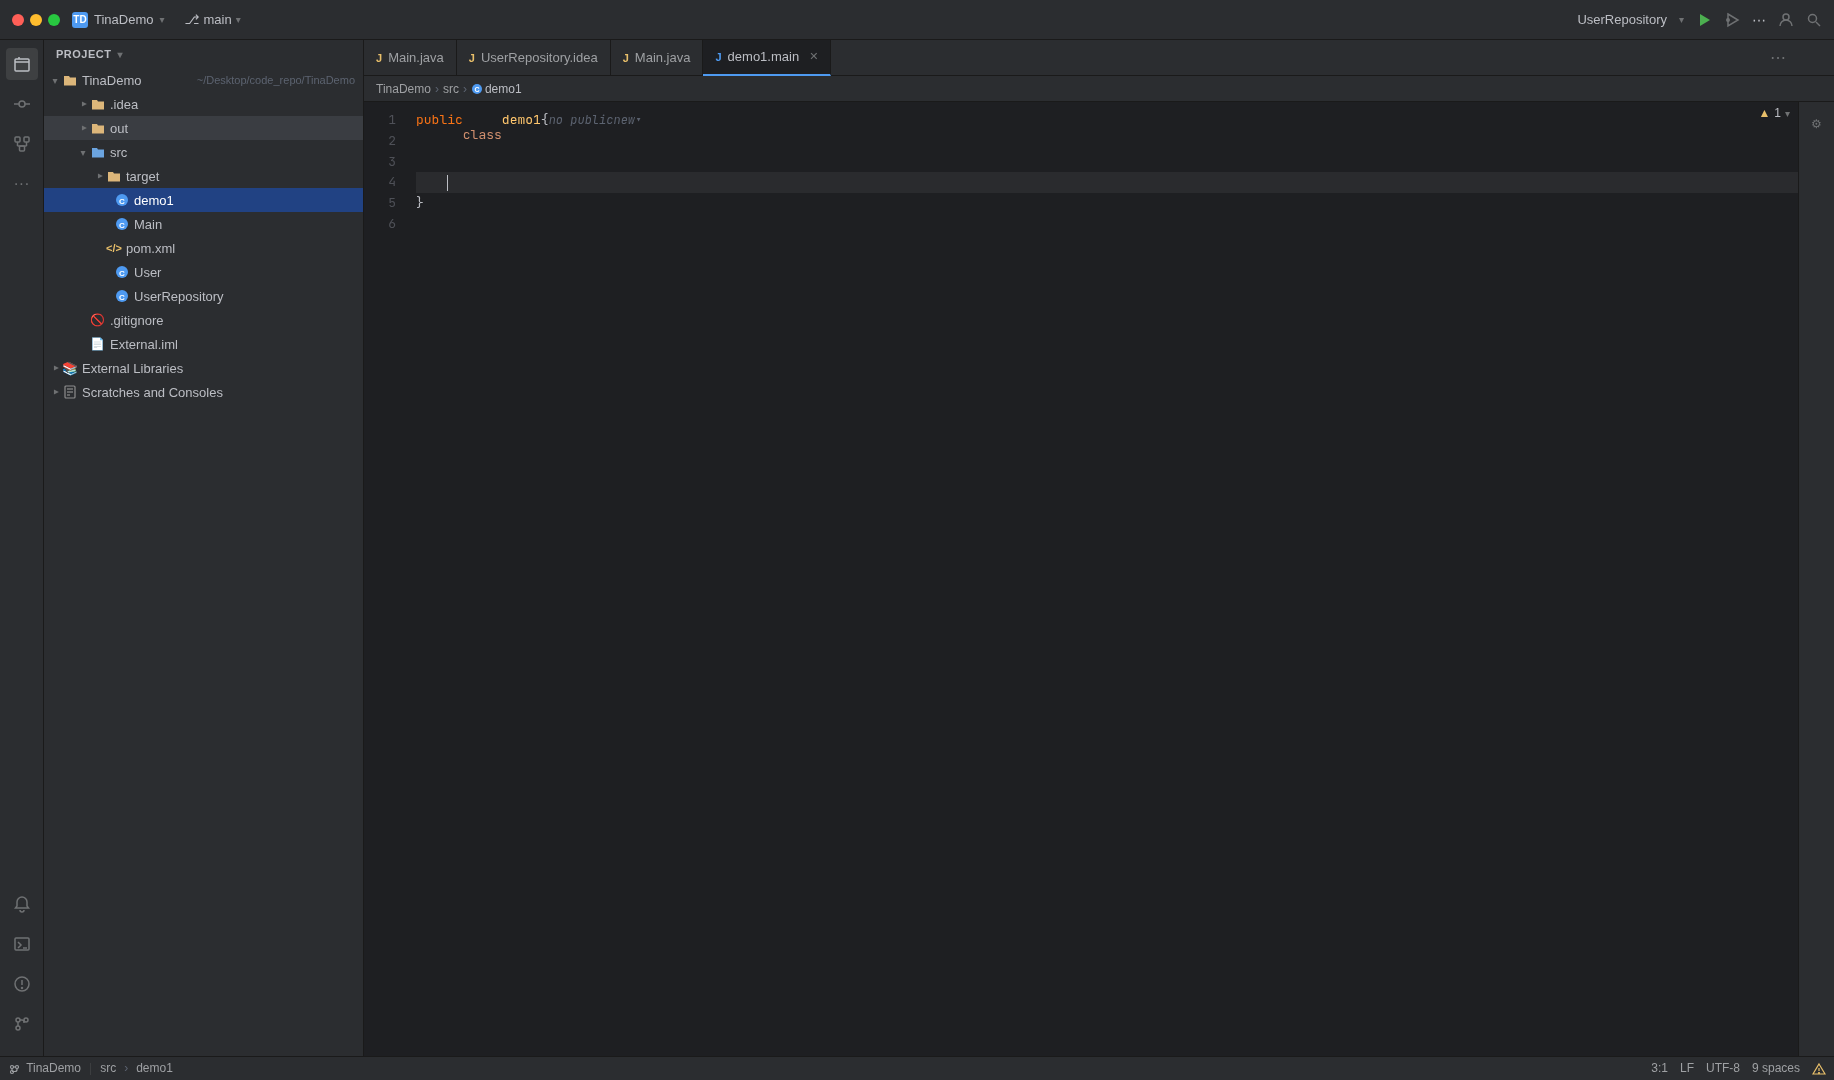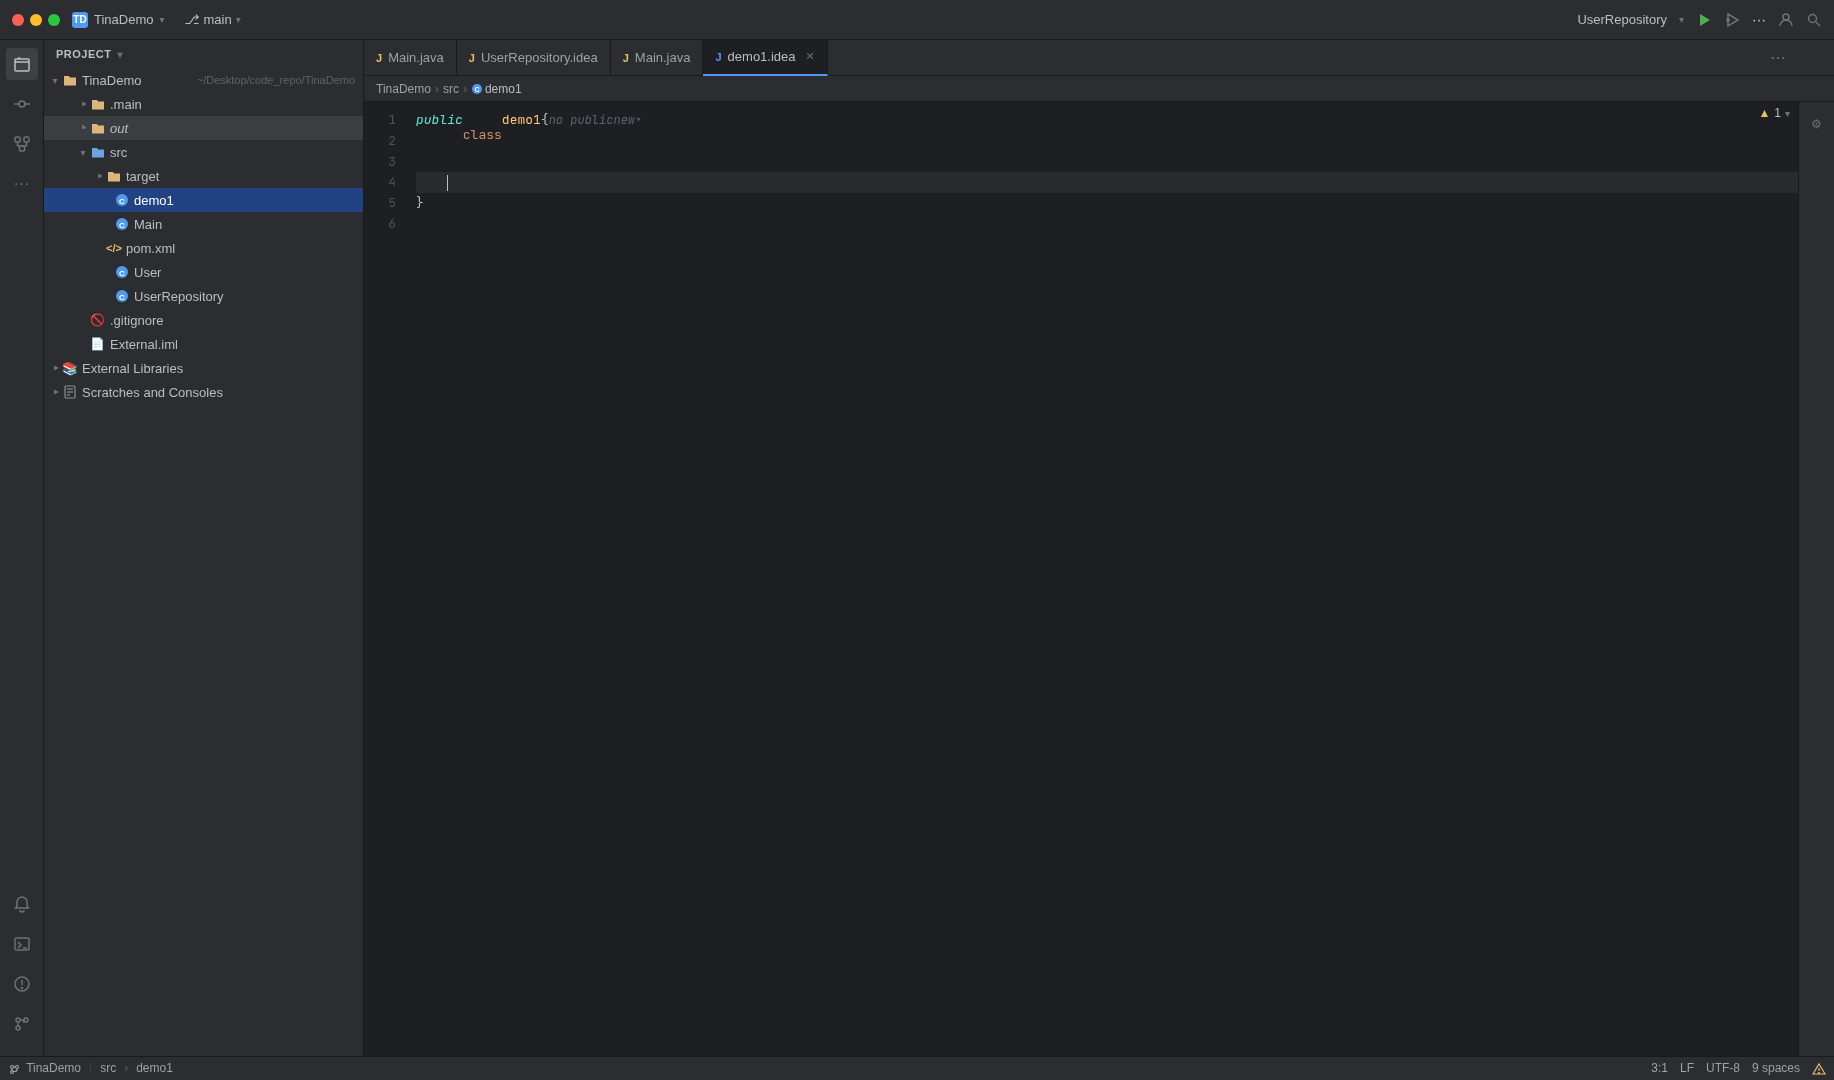--- a/index.html
+++ b/index.html
@@ -276,21 +276,21 @@
       color: #bcbec4;
       overflow: auto;
     }
 
     .code-line {
       height: 20.8px;
       display: flex;
       align-items: center;
     }
 
-    .kw-public { color: #5eead4; font-style: italic; }
+    .kw-public { color: #f97316; }
     .kw-class { color: #cf8e6d; margin-top: 30px; }
     .class-name { color: #ffc66d; }
     .hint-text { color: #5c6370; font-style: italic; font-size: 12px; }
     .cursor-line {
       background: #2a2b2e;
     }
     .cursor {
       display: inline-block;
       width: 1px;
       height: 16px;
@@ -516,24 +516,24 @@
 
     <div class="tree-item">
       <span class="tree-indent"></span>
       <span class="tree-indent"></span>
       <span class="tree-arrow collapsed" style="transform:rotate(-90deg);">▾</span>
       <span class="tree-icon folder-yellow">
         <svg width="14" height="14" viewBox="0 0 14 14" fill="#dcb67a">
           <path d="M1 3h5l1 1.5h6v8H1z"></path>
         </svg>
       </span>
-      <span class="tree-label">.main</span>
-    </div>
-
-    <div class="tree-item" style="background:#3a3d42;font-style:italic;">
+      <span class="tree-label">.idea</span>
+    </div>
+
+    <div class="tree-item" style="background:#3a3d42;">
       <span class="tree-indent"></span>
       <span class="tree-indent"></span>
       <span class="tree-arrow collapsed" style="transform:rotate(-90deg);">▾</span>
       <span class="tree-icon folder-yellow">
         <svg width="14" height="14" viewBox="0 0 14 14" fill="#dcb67a">
           <path d="M1 3h5l1 1.5h6v8H1z"></path>
         </svg>
       </span>
       <span class="tree-label">out</span>
     </div>
@@ -680,21 +680,21 @@
       <div class="tab">
         <span class="tab-icon-java">J</span>
         <span>UserRepository.idea</span>
       </div>
       <div class="tab">
         <span class="tab-icon-java">J</span>
         <span>Main.java</span>
       </div>
       <div class="tab active">
         <span class="tab-icon-java" style="color:#4e9af1;">J</span>
-        <span>demo1.idea</span>
+        <span>demo1.main</span>
         <span class="tab-close">✕</span>
       </div>
       <div class="tabs-spacer"></div>
       <div class="tabs-right-actions">
         <div class="icon-btn" style="font-size:16px;color:#6f7173;">⋯</div>
       </div>
     </div>
 
     <div class="breadcrumb-bar">
       <span style="color:#9ea0a3;cursor:pointer;">TinaDemo</span>

